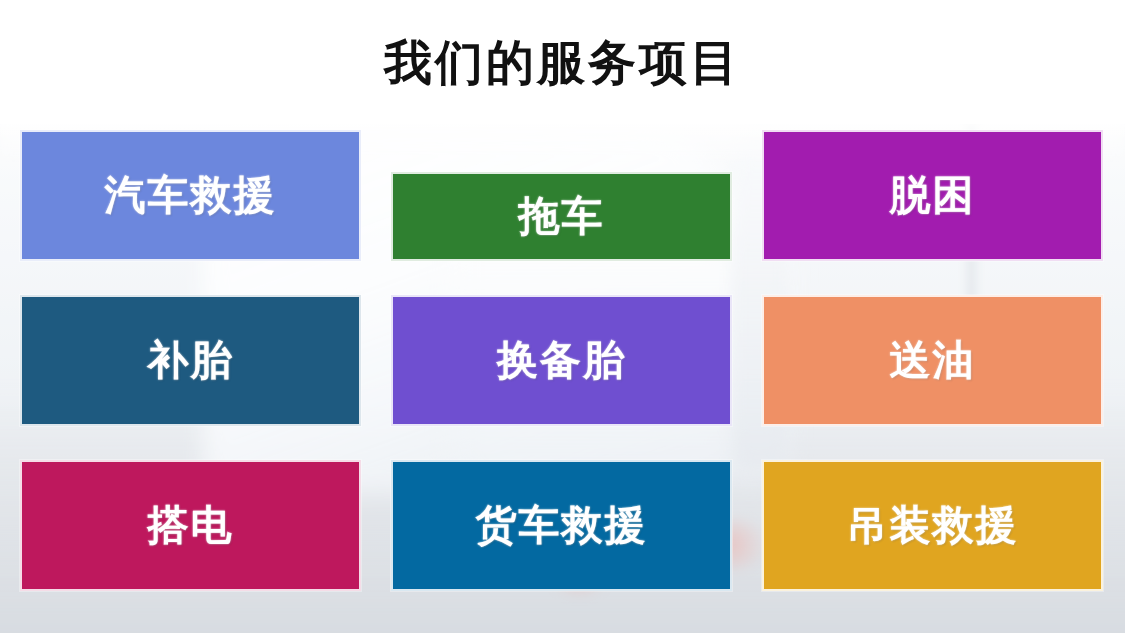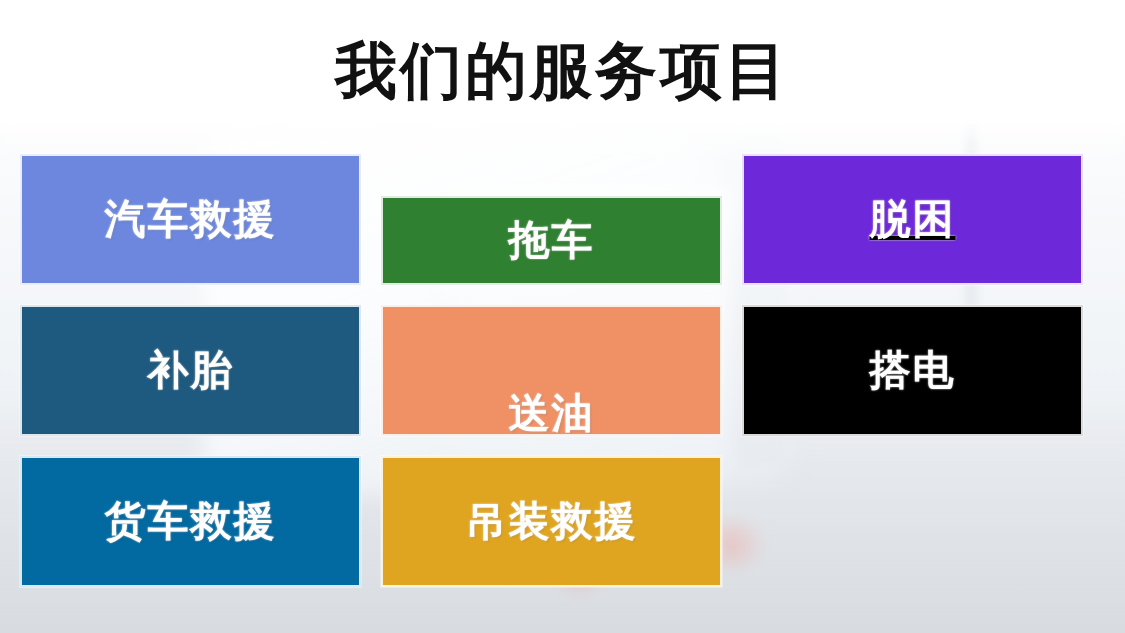--- a/index.html
+++ b/index.html
@@ -152,42 +152,41 @@
 
   
   .heading {
     position: absolute;
     left: 0;
     top: 20px;
     width: 100%;
     z-index: 3;
     text-align: center;
     color: #111111;
-    font-size: 62px;
+    font-size: 48px;
     font-weight: 700;
     letter-spacing: 3px;
     line-height: 1.15;
     white-space: nowrap;
     margin-top: 15px;
   }
 
   
   .grid {
     position: absolute;
     left: 20px;
-    top: 154px;
+    top: 130px;
     width: 1083px;
     height: 473px;
     z-index: 2;
     display: grid;
     grid-template-columns: 341px 341px 341px;
     grid-template-rows: 131px 131px 131px;
     column-gap: 30px;
     row-gap: 34px;
-    gap: 20px;
   }
 
   .tile {
     display: flex;
     align-items: center;
     justify-content: center;
     box-sizing: border-box;
     border: 2px solid rgba(255,255,255,0.85);
     box-shadow: 0 0 0 1px rgba(255,255,255,0.35);
     overflow: hidden;
@@ -227,30 +226,33 @@
 
   <h1 class="heading">我们的服务项目</h1>
 
   <div class="grid">
       <div class="tile" style="background: rgb(108, 135, 221);">
         <span class="tile-label" style="color: rgb(255, 255, 255);">汽车救援</span>
       </div>
       <div class="tile" style="background: rgb(47, 128, 48); margin-top: 42px;">
         <span class="tile-label" style="color: rgb(255, 255, 255);">拖车</span>
       </div>
-      <div class="tile" style="background: #6d28d9; text-decoration: underline;">
+      <div class="tile" style="background: #a21caf;">
         <span class="tile-label" style="color: rgb(255, 255, 255);">脱困</span>
       </div>
       <div class="tile" style="background: rgb(30, 90, 128); justify-content: center;">
         <span class="tile-label" style="color: rgb(255, 255, 255);">补胎</span>
       </div>
-      <div class="tile" style="background: rgb(239, 144, 101); align-items: flex-end;">
+      <div class="tile" style="background: rgb(111, 79, 208);">
+        <span class="tile-label" style="color: rgb(255, 255, 255);">换备胎</span>
+      </div>
+      <div class="tile" style="background: rgb(239, 144, 101);">
         <span class="tile-label" style="color: rgb(255, 255, 255);">送油</span>
       </div>
-      <div class="tile" style="background: #000000;">
+      <div class="tile" style="background: #be185d;">
         <span class="tile-label" style="color: rgb(255, 255, 255);">搭电</span>
       </div>
       <div class="tile" style="background: #0369a1;">
         <span class="tile-label" style="color: rgb(255, 255, 255);">货车救援</span>
       </div>
       <div class="tile" style="background: rgb(224, 165, 32);">
         <span class="tile-label" style="color: rgb(255, 255, 255);">吊装救援</span>
       </div>
     </div>
 

